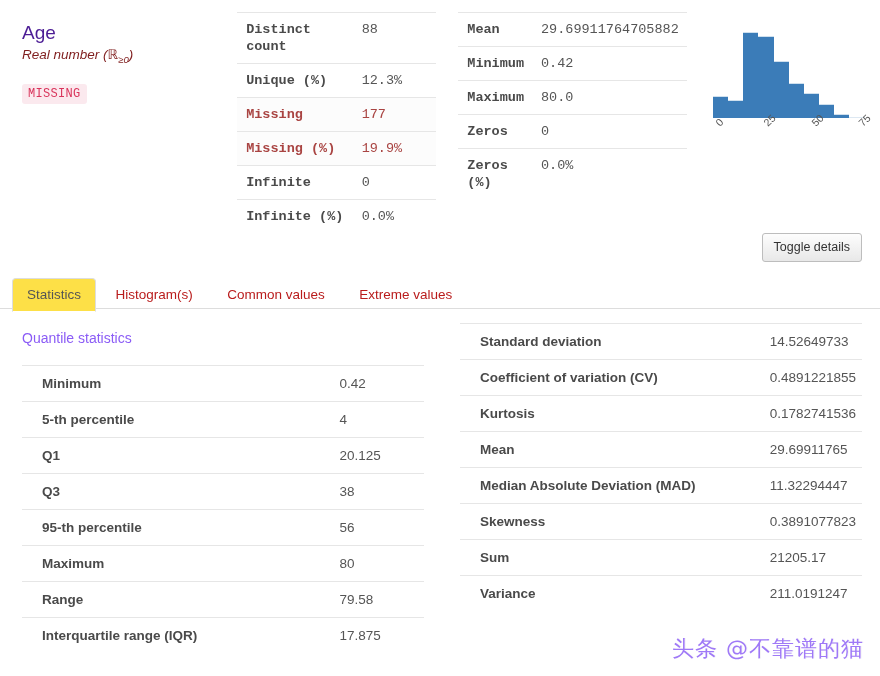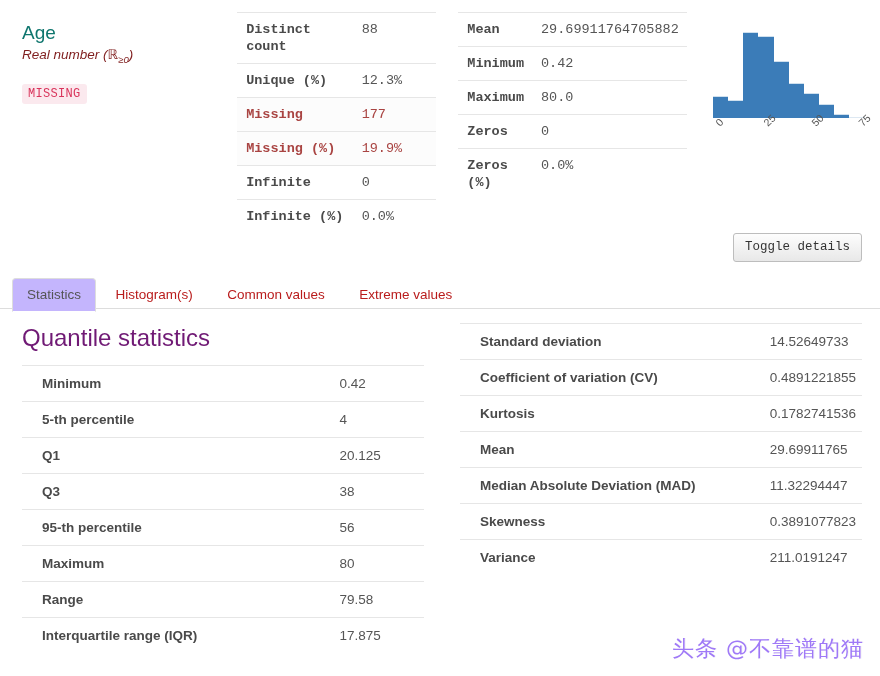--- a/index.html
+++ b/index.html
@@ -15,21 +15,21 @@
 
   
   .var-block {
     display: flex;
     align-items: flex-start;
     padding: 12px 0 0 0;
   }
   .var-name-col { width: 230px; padding-left: 22px; padding-top: 10px; }
   .var-title {
     font-size: 19px;
-    color: #0f766e;
+    color: #4c1d95;
     line-height: 22px;
     margin: 0 0 2px 0;
     font-weight: normal;
   }
   .var-type {
     font-size: 13.5px;
     color: #7f1d1d;
     line-height: 18px;
     margin-bottom: 14px;
     font-style: italic;
@@ -102,21 +102,21 @@
     position: absolute;
     right: 18px;
     top: 0;
     font-size: 12.5px;
     color: #333333;
     background: linear-gradient(#fdfdfd, #e8e8e8);
     border: 1px solid #bdbdbd;
     border-radius: 3px;
     padding: 6px 11px 7px 11px;
     cursor: pointer;
-    font-family: Liberation Mono, monospace;
+    font-family: Liberation Sans, sans-serif;
   }
 
   
   .tabs {
     position: relative;
     margin: 10px 0 0 0;
     height: 32px;
     border-bottom: 1px solid #dddddd;
     padding-left: 12px;
   }
@@ -127,34 +127,34 @@
     padding: 7px 14px 8px 14px;
     line-height: 17px;
     position: relative;
     top: 1px;
     cursor: pointer;
     border: 1px solid transparent;
     border-radius: 4px 4px 0 0;
   }
   .tab.active {
     color: #555555;
-    background: #c4b5fd;
+    background: #fde047;
     border: 1px solid #dddddd;
     border-bottom-color: #ffffff;
     cursor: default;
   }
 
   
   .panels { display: flex; padding: 14px 0 0 0; }
   .panel { flex: 1; padding: 0 18px 0 22px; }
   .panel.right { padding-left: 18px; padding-right: 18px; }
   .panel-title {
-    font-size: 24px;
+    font-size: 14px;
     font-weight: normal;
-    color: #701a75;
+    color: #8b5cf6;
     margin: 4px 0 16px 0;
     line-height: 22px;
   }
   .detail-table {
     width: 100%;
     border-collapse: collapse;
     font-size: 13.5px;
   }
   .detail-table td {
     padding: 9px 6px 9px 20px;
@@ -344,20 +344,24 @@
             </tr>
             <tr>
               <td class="k">Median Absolute Deviation (MAD)</td>
               <td class="v">11.32294447</td>
             </tr>
             <tr>
               <td class="k">Skewness</td>
               <td class="v">0.3891077823</td>
             </tr>
             <tr>
+              <td class="k">Sum</td>
+              <td class="v">21205.17</td>
+            </tr>
+            <tr>
               <td class="k">Variance</td>
               <td class="v">211.0191247</td>
             </tr>
           </tbody>
       </table>
     </div>
 
   </div>
 
   <div class="watermark">头条 @不靠谱的猫</div>

